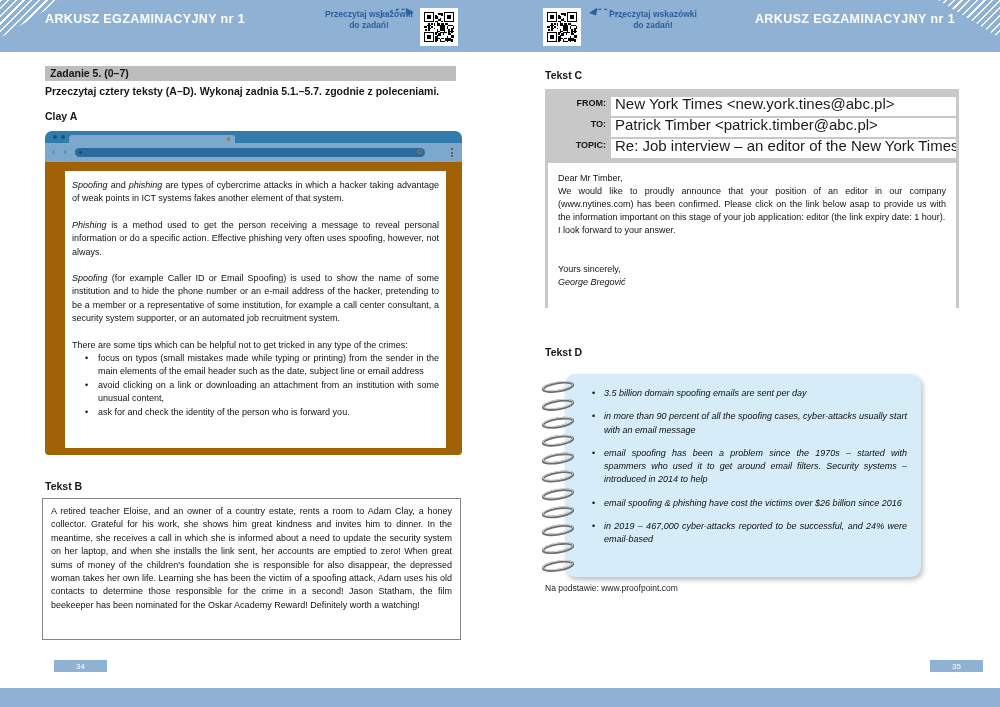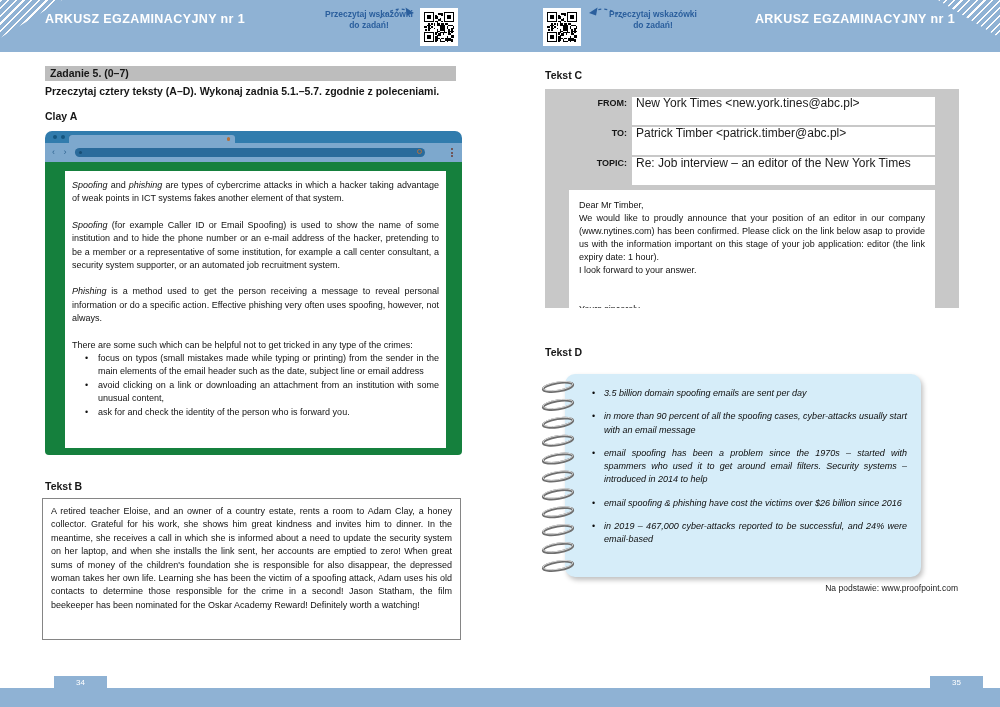--- a/index.html
+++ b/index.html
@@ -22,21 +22,21 @@
   .hint.l{left:314px;}
   .hint.r{left:598px;}
   .arrow{position:absolute;top:2px;}
   .arrow.l{left:377px;}
   .arrow.r{left:584px;}
   .qr-box{position:absolute;top:8px;width:30px;height:30px;background:#fff;padding:4px;}
   .qr-box.l{left:420px;}
   .qr-box.r{left:543px;}
   .qr-box svg{width:30px;height:30px;display:block;}
 
-  .page-tab{position:absolute;top:676px;width:53px;height:12px;background:#8fb2d4;
+  .page-tab{position:absolute;top:660px;width:53px;height:12px;background:#8fb2d4;
             color:#fff;font-size:8px;text-align:center;line-height:13px;}
   .page-tab.l{left:54px;}
   .page-tab.r{left:930px;}
 
   
   .t-label{position:absolute;font-size:10.5px;font-weight:bold;color:#161616;}
   .task-bar{position:absolute;left:45px;top:66px;width:411px;height:15px;background:#bdbdbd;}
   .task-bar span{display:block;font-size:10.5px;font-weight:bold;line-height:15px;padding-left:5px;color:#161616;}
   .instruction{position:absolute;left:45px;top:85px;width:418px;font-size:10.5px;font-weight:bold;color:#161616;}
 
@@ -48,58 +48,58 @@
   .b-tab{position:absolute;left:24px;bottom:0;width:166px;height:8px;background:#7da8cd;border-radius:3px 3px 0 0;}
   .b-tab i{position:absolute;right:5px;top:2px;width:3.5px;height:3.5px;border-radius:50%;background:#b5713b;}
   .b-toolbar{position:relative;height:19px;background:#7da8cd;}
   .b-nav{position:absolute;left:7px;top:0;font-size:9px;line-height:19px;color:#2f6592;letter-spacing:3px;}
   .b-address{position:absolute;left:30px;top:5px;width:350px;height:9px;background:#2a6b9b;border-radius:5px;}
   .b-address .dot{position:absolute;left:4px;top:3px;width:3px;height:3px;border-radius:50%;background:#174e75;}
   .b-address .circ{position:absolute;right:3px;top:1px;width:5px;height:5px;border-radius:50%;
                    border:1.5px solid #b5713b;background:#2a6b9b;box-sizing:border-box;}
   .b-menu{position:absolute;right:9px;top:5px;display:flex;flex-direction:column;gap:1.5px;}
   .b-menu i{width:2px;height:2px;border-radius:50%;background:#6d3b31;}
-  .b-body{position:absolute;top:31px;left:0;right:0;bottom:0;background:#15803d;}
+  .b-body{position:absolute;top:31px;left:0;right:0;bottom:0;background:#a16207;}
   .b-content{position:absolute;left:20px;right:16px;top:9px;bottom:7px;background:#fff;overflow:hidden;}
   .b-text{padding:8px 7px 0 7px;font-size:9px;line-height:13.4px;text-align:justify;color:#121212;}
   .b-text p{margin:0 0 13px 0;}
   .b-text p.np{margin:0;}
   ul.dotted{list-style:none;margin:0;padding-left:26px;}
   ul.dotted li{position:relative;}
   ul.dotted li::before{content:"•";position:absolute;left:-13px;}
 
   
   .textb-box{position:absolute;left:42px;top:498px;width:419px;height:142px;box-sizing:border-box;
              border:1px solid #858585;background:#fff;padding:6px 8px;
              font-size:9px;line-height:13.4px;text-align:justify;color:#121212;}
 
   
   .email{position:absolute;left:545px;top:89px;width:414px;height:219px;box-sizing:border-box;
-         background:#c8c8c8;padding:8px 24px;overflow:hidden;}
+         background:#c8c8c8;padding:8px 3px;overflow:hidden;}
   .e-row{display:flex;margin-bottom:2px;}
   .e-lab{width:58px;text-align:right;font-weight:bold;font-size:9px;line-height:13px;padding-right:5px;color:#161616;}
-  .e-val{flex:1;background:#fff;height:28px;font-size:12px;line-height:13px;padding:0 4px;white-space:nowrap;overflow:hidden;}
+  .e-val{flex:1;background:#fff;height:19px;font-size:15px;line-height:13px;padding:0 4px;white-space:nowrap;overflow:hidden;}
   .e-body{margin-top:5px;background:#fff;height:152px;box-sizing:border-box;padding:9px 10px 4px;
           font-size:9px;line-height:13px;color:#121212;overflow:hidden;}
   .e-body p{margin:0;}
   .e-body .gap13{margin-bottom:0;}
   .e-body .gap26{margin-bottom:26px;}
   .e-body .just{text-align:justify;}
   .e-link{}
 
   
   .notepad{position:absolute;left:565px;top:374px;width:356px;height:203px;box-sizing:border-box;
            background:#d6edf9;border-radius:10px;box-shadow:2px 3px 5px rgba(0,0,0,.25);
            padding:13px 14px 8px 26px;overflow:hidden;}
   .notepad ul{list-style:none;margin:0;padding-left:13px;}
   .notepad li{position:relative;font-style:italic;font-size:9px;line-height:13.3px;
               text-align:justify;margin-bottom:10px;color:#0c0c0c;}
   .notepad li::before{content:"•";position:absolute;left:-12px;font-style:normal;}
   .spirals{position:absolute;left:536px;top:378px;}
-  .source-line{position:absolute;left:545px;top:583px;width:413px;text-align:right;font-size:8.5px;color:#222;}
+  .source-line{position:absolute;left:545px;top:583px;width:413px;text-align:left;font-size:8.5px;color:#222;}
 </style>
 </head>
 <body>
 
 <div class="canvas">
 
   <div class="band top">
     <div class="stripes left"></div>
     <div class="stripes right"></div>
     <div class="band-title l">ARKUSZ EGZAMINACYJNY nr 1</div>
@@ -427,23 +427,23 @@
       <div class="b-menu">
           <i></i>
           <i></i>
           <i></i>
         </div>
     </div>
     <div class="b-body">
       <div class="b-content">
         <div class="b-text">
           <p><i>Spoofing</i><span> and </span><i>phishing</i><span> are types of cybercrime attacks in which a hacker taking advantage of weak points in ICT systems fakes another element of that system.</span></p>
+          <p><i>Phishing</i><span> is a method used to get the person receiving a message to reveal personal information or do a specific action. Effective phishing very often uses spoofing, however, not always.</span></p>
           <p><i>Spoofing</i><span> (for example Caller ID or Email Spoofing) is used to show the name of some institution and to hide the phone number or an e-mail address of the hacker, pretending to be a member or a representative of some institution, for example a call center consultant, a security system supporter, or an automated job recruitment system.</span></p>
-          <p><i>Phishing</i><span> is a method used to get the person receiving a message to reveal personal information or do a specific action. Effective phishing very often uses spoofing, however, not always.</span></p>
-          <p class="np">There are some such which can be helpful not to get tricked in any type of the crimes:</p>
+          <p class="np">There are some tips which can be helpful not to get tricked in any type of the crimes:</p>
           <ul class="dotted">
             <li>focus on typos (small mistakes made while typing or printing) from the sender in the main elements of the email header such as the date, subject line or email address</li>
             <li>avoid clicking on a link or downloading an attachment from an institution with some unusual content,</li>
             <li>ask for and check the identity of the person who is forward you.</li>
           </ul>
         </div>
       </div>
     </div>
   </div>
 

